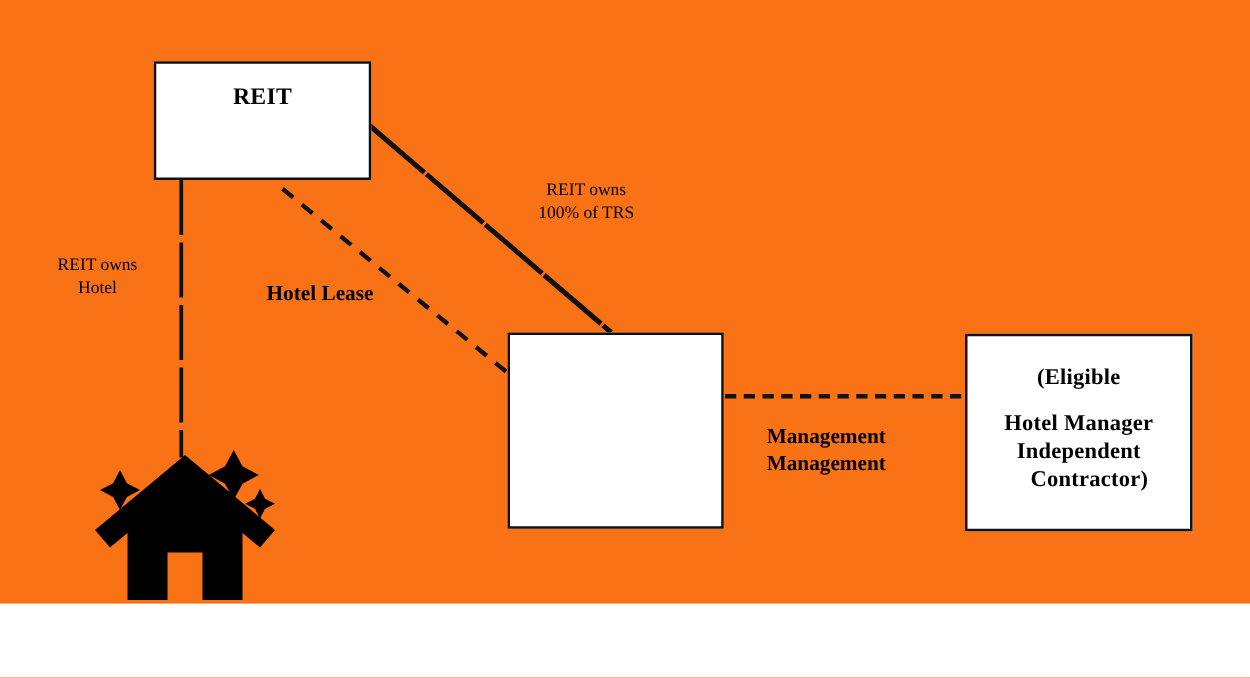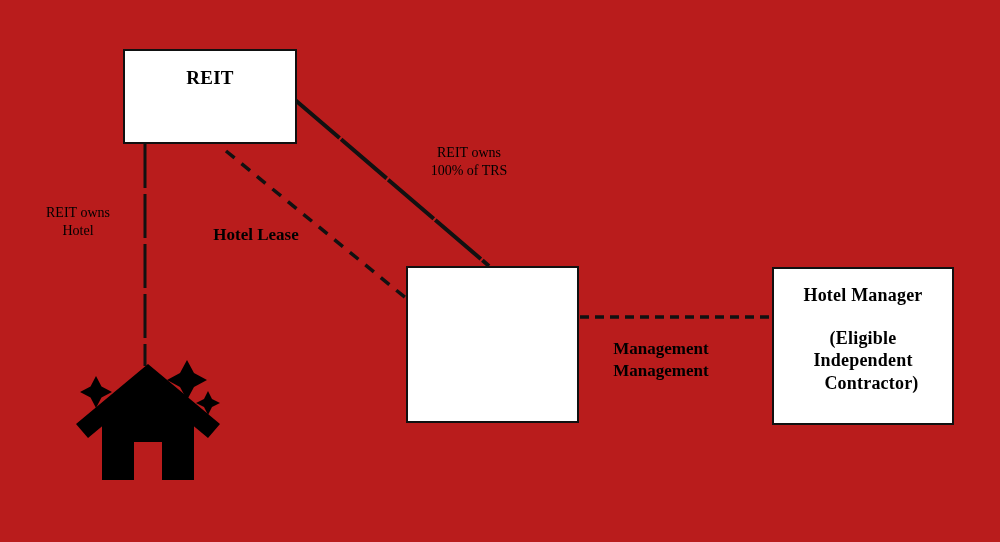--- a/index.html
+++ b/index.html
@@ -3,22 +3,22 @@
 <meta charset="utf-8">
 <style>
   html, body {
     margin: 0;
     padding: 0;
     background: #ffffff;
   }
   #canvas {
     position: relative;
     width: 1000px;
-    height: 542px;
-    background: #b91c1c;
+    height: 483px;
+    background: #f97316;
     overflow: hidden;
     font-family: "Liberation Serif", "DejaVu Serif", serif;
     color: #000000;
   }
   #svg-layer {
     position: absolute;
     left: 0;
     top: 0;
     width: 1000px;
     height: 542px;
@@ -129,22 +129,22 @@
   </svg>
 
   <div class="node-box" id="box-reit">
     <div class="node-line">REIT</div>
   </div>
 
   <div class="node-box" id="box-trs">
   </div>
 
   <div class="node-box" id="box-mgr">
+    <div class="node-line l2">(Eligible</div>
     <div class="node-line l1">Hotel Manager</div>
-    <div class="node-line l2">(Eligible</div>
     <div class="node-line l3">Independent</div>
     <div class="node-line l4">Contractor)</div>
   </div>
 
   <div class="edge-label plain" id="label-owns-trs">
     <div>REIT owns</div>
     <div>100% of TRS</div>
   </div>
 
   <div class="edge-label plain" id="label-owns-hotel">

